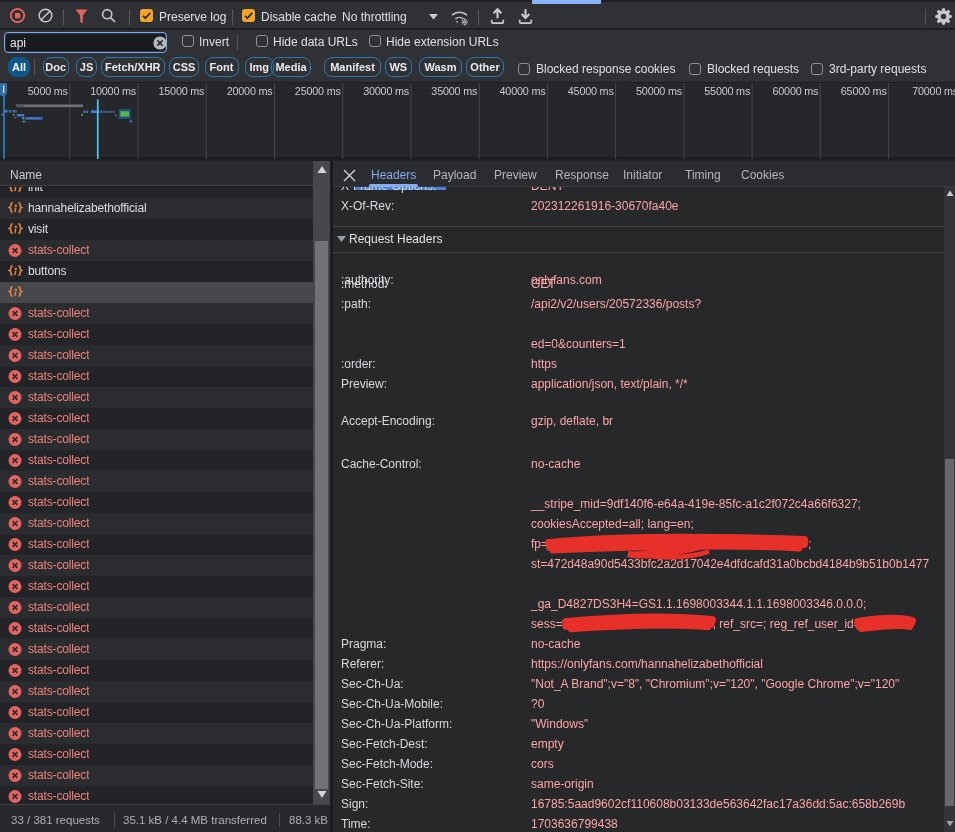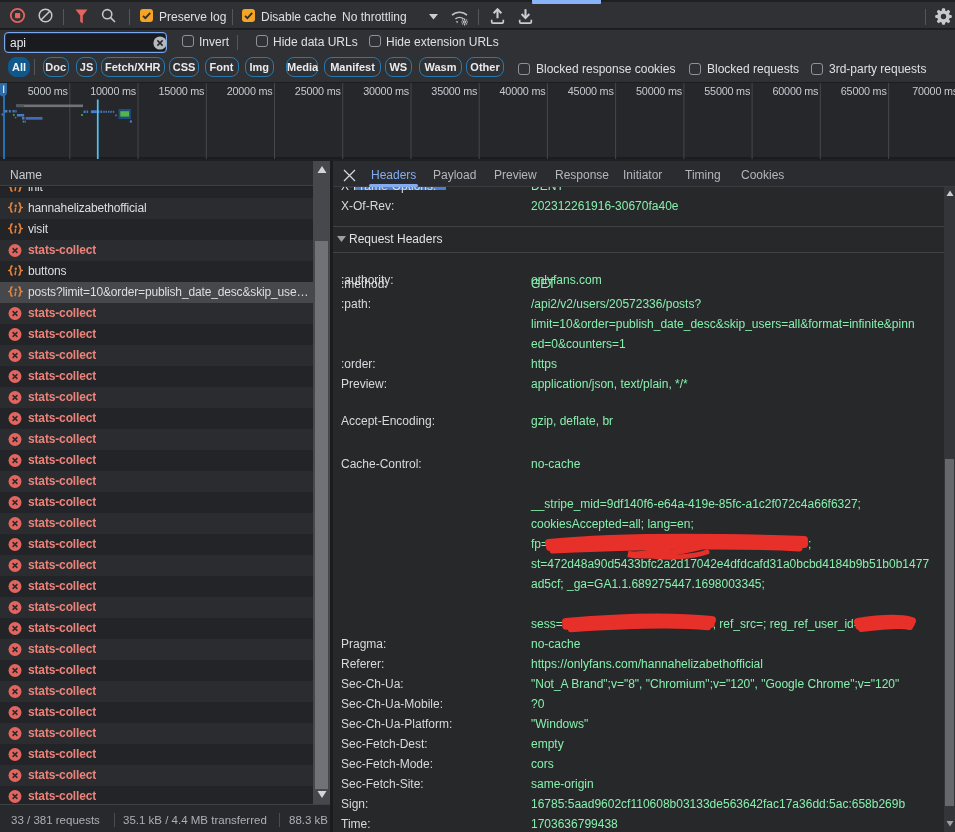--- a/index.html
+++ b/index.html
@@ -28,39 +28,39 @@
 #overview { position:absolute; left:0; top:83px; width:955px; height:76px; background:#26272a; border-bottom:2px solid #1b1c1e; }
 
 #lhead { position:absolute; left:0; top:161px; width:331px; height:25px; background:#2a2b2e; border-bottom:1px solid #3e4043; }
 #lhead .t { position:absolute; left:10px; top:7px; font-size:12px; color:#c8ccd0; }
 #lrows { position:absolute; left:0; top:187px; width:313px; height:617px; overflow:hidden; background:#222427; }
 .row { position:absolute; left:0; width:313px; height:21px; }
 .row.odd { background:#2a2c2f; }
 .row.dark { background:#222427; }
 .row.sel { background:#47484b; }
 .row .nm { position:absolute; left:28px; top:3.5px; font-size:12px; letter-spacing:-0.15px; color:#dcdfe3; white-space:nowrap; max-width:284px; overflow:hidden; text-overflow:ellipsis; }
-.row.fail .nm { color:#ec837a;font-weight:bold; }
+.row.fail .nm { color:#ec837a; }
 .ico { position:absolute; left:8px; top:3px; width:15px; height:15px; }
 
 #lsb { position:absolute; left:313px; top:161px; width:17px; height:643px; background:#47484b; }
 #lsb .thumb { position:absolute; left:2px; top:80px; width:13px; height:548px; background:#707275; }
 #ldiv { position:absolute; left:330px; top:161px; width:3px; height:671px; background:#1b1c1e; }
 #lstatus { position:absolute; left:0; top:804px; width:330px; height:28px; background:#28292c; border-top:1px solid #3e4043; }
 #lstatus span { position:absolute; top:9px; font-size:11.5px; color:#abb0b6; white-space:nowrap; }
 #lstatus .s { position:absolute; top:8px; width:1px; height:14px; background:#4a4c4f; }
 
 #rpanel { position:absolute; left:333px; top:161px; width:622px; height:671px; background:#27282a; }
 #rtabs { position:absolute; left:0; top:0; width:622px; height:26px; background:#2b2c2f; border-bottom:1px solid #3a3b3e; }
 .rtab { position:absolute; top:6.5px; font-size:12px; color:#b2b7bc; }
 .rtab.sel { color:#84acee; }
 #runder { position:absolute; left:36px; top:23px; width:49px; height:2.5px; background:#84acee; border-radius:2px; }
 #rcontent { position:absolute; left:0; top:26px; width:611px; height:645px; overflow:hidden; }
 .hline { position:absolute; height:20px; font-size:12px; white-space:nowrap; }
 .hname { position:absolute; left:8px; top:2.5px; color:#d7dade; }
-.hval { position:absolute; left:198px; top:2.5px; color:#86efac; }
+.hval { position:absolute; left:198px; top:2.5px; color:#fca5a5; }
 .sepline { position:absolute; left:0; width:611px; height:1px; background:#404245; }
 #rsb { position:absolute; left:611px; top:26px; width:11px; height:645px; background:#333538; }
 #rsb .thumb { position:absolute; left:1px; top:272px; width:9px; height:347px; background:#66686b; }
 </style>
 </head>
 <body>
 
 <div id="tb1">
   <svg class="abs" style="left:9px;top:5px" width="17" height="17" viewBox="0 0 17 17">
       <circle cx="8.5" cy="8.5" r="6.7" fill="none" stroke="#e4655f" stroke-width="1.8"></circle>
@@ -166,21 +166,21 @@
 
 <div id="tb3">
   <div class="pill sel" style="left:8px;width:22px">All</div>
   <div class="vsep" style="left:34px;top:3px"></div>
   <div class="pill" style="left:42.5px;width:26.5px">Doc</div>
   <div class="pill" style="left:76px;width:21px">JS</div>
   <div class="pill" style="left:101px;width:63.5px">Fetch/XHR</div>
   <div class="pill" style="left:169px;width:30px">CSS</div>
   <div class="pill" style="left:204.5px;width:34px">Font</div>
   <div class="pill" style="left:244.5px;width:29.5px">Img</div>
-  <div class="pill" style="left:286px;width:32px">Media</div>
+  <div class="pill" style="left:271px;width:40px">Media</div>
   <div class="pill" style="left:324px;width:57px">Manifest</div>
   <div class="pill" style="left:385px;width:26.5px">WS</div>
   <div class="pill" style="left:419px;width:43px">Wasm</div>
   <div class="pill" style="left:466px;width:38px">Other</div>
   <div class="cb off" style="left:518px;top:7px;width:12px;height:12px"></div>
   <div class="tbtxt" style="left:536px;top:6px">Blocked response cookies</div>
   <div class="cb off" style="left:689px;top:7px;width:12px;height:12px"></div>
   <div class="tbtxt" style="left:707px;top:6px">Blocked requests</div>
   <div class="cb off" style="left:811px;top:7px;width:12px;height:12px"></div>
   <div class="tbtxt" style="left:829px;top:6px">3rd-party requests</div>
@@ -308,21 +308,20 @@
     </div>
     <div class="row sel" style="top:94.5px">
       <svg class="ico" viewBox="0 0 15 15">
         <g stroke="#e0813e" fill="none" stroke-width="1.7">
           <path d="M4.6,1.8 c-1.7,0 -1.7,1.2 -1.7,2.4 c0,1 0,1.9 -1.5,2.3 c1.5,0.4 1.5,1.3 1.5,2.3 c0,1.2 0,2.4 1.7,2.4"></path>
           <path d="M10.4,1.8 c1.7,0 1.7,1.2 1.7,2.4 c0,1 0,1.9 1.5,2.3 c-1.5,0.4 -1.5,1.3 -1.5,2.3 c0,1.2 0,2.4 -1.7,2.4"></path>
         </g>
         <circle cx="7.8" cy="4.7" r="1.2" fill="#e0813e"></circle>
         <path d="M7.7,6.7 l-0.7,4.4" stroke="#e0813e" stroke-width="1.5"></path>
       </svg>
-      <div class="nm">posts?limit=10&amp;order=publish_date_desc&amp;skip_user…</div>
     </div>
     <div class="row odd fail" style="top:115.5px">
       <svg class="ico" viewBox="0 0 15 15">
         <circle cx="7" cy="7.5" r="6.5" fill="#e4655f"></circle>
         <path d="M4.6,5.1 l4.8,4.8 M9.4,5.1 l-4.8,4.8" stroke="#2b2c2e" stroke-width="1.5"></path>
       </svg>
       <div class="nm">stats-collect</div>
     </div>
     <div class="row dark fail" style="top:136.5px">
       <svg class="ico" viewBox="0 0 15 15">
@@ -533,23 +532,20 @@
         <span class="hval">onlyfans.com</span>
       </div>
       <div class="hline" style="top:87.5px;left:0;width:611px">
         <span class="hname">:method:</span>
         <span class="hval">GET</span>
       </div>
       <div class="hline" style="top:107.5px;left:0;width:611px">
         <span class="hname">:path:</span>
         <span class="hval">/api2/v2/users/20572336/posts?</span>
       </div>
-      <div class="hline" style="top:127.5px;left:0;width:611px">
-        <span class="hval">limit=10&amp;order=publish_date_desc&amp;skip_users=all&amp;format=infinite&amp;pinn</span>
-      </div>
       <div class="hline" style="top:147.5px;left:0;width:611px">
         <span class="hval">ed=0&amp;counters=1</span>
       </div>
       <div class="hline" style="top:167.5px;left:0;width:611px">
         <span class="hname">:order:</span>
         <span class="hval">https</span>
       </div>
       <div class="hline" style="top:187.5px;left:0;width:611px">
         <span class="hname">Preview:</span>
         <span class="hval">application/json, text/plain, */*</span>
@@ -567,22 +563,22 @@
       </div>
       <div class="hline" style="top:327.5px;left:0;width:611px">
         <span class="hval">cookiesAccepted=all; lang=en;</span>
       </div>
       <div class="hline" style="top:347.5px;left:0;width:611px">
         <span class="hval">fp=<span style="display:inline-block;width:260px"></span>;</span>
       </div>
       <div class="hline" style="top:367.5px;left:0;width:611px">
         <span class="hval">st=472d48a90d5433bfc2a2d17042e4dfdcafd31a0bcbd4184b9b51b0b1477</span>
       </div>
-      <div class="hline" style="top:387.5px;left:0;width:611px">
-        <span class="hval">ad5cf; _ga=GA1.1.689275447.1698003345;</span>
+      <div class="hline" style="top:407.5px;left:0;width:611px">
+        <span class="hval">_ga_D4827DS3H4=GS1.1.1698003344.1.1.1698003346.0.0.0;</span>
       </div>
       <div class="hline" style="top:427.5px;left:0;width:611px">
         <span class="hval">sess=<span style="display:inline-block;width:150px"></span>; ref_src=; reg_ref_user_id=</span>
       </div>
       <div class="hline" style="top:447.5px;left:0;width:611px">
         <span class="hname">Pragma:</span>
         <span class="hval">no-cache</span>
       </div>
       <div class="hline" style="top:467.5px;left:0;width:611px">
         <span class="hname">Referer:</span>

